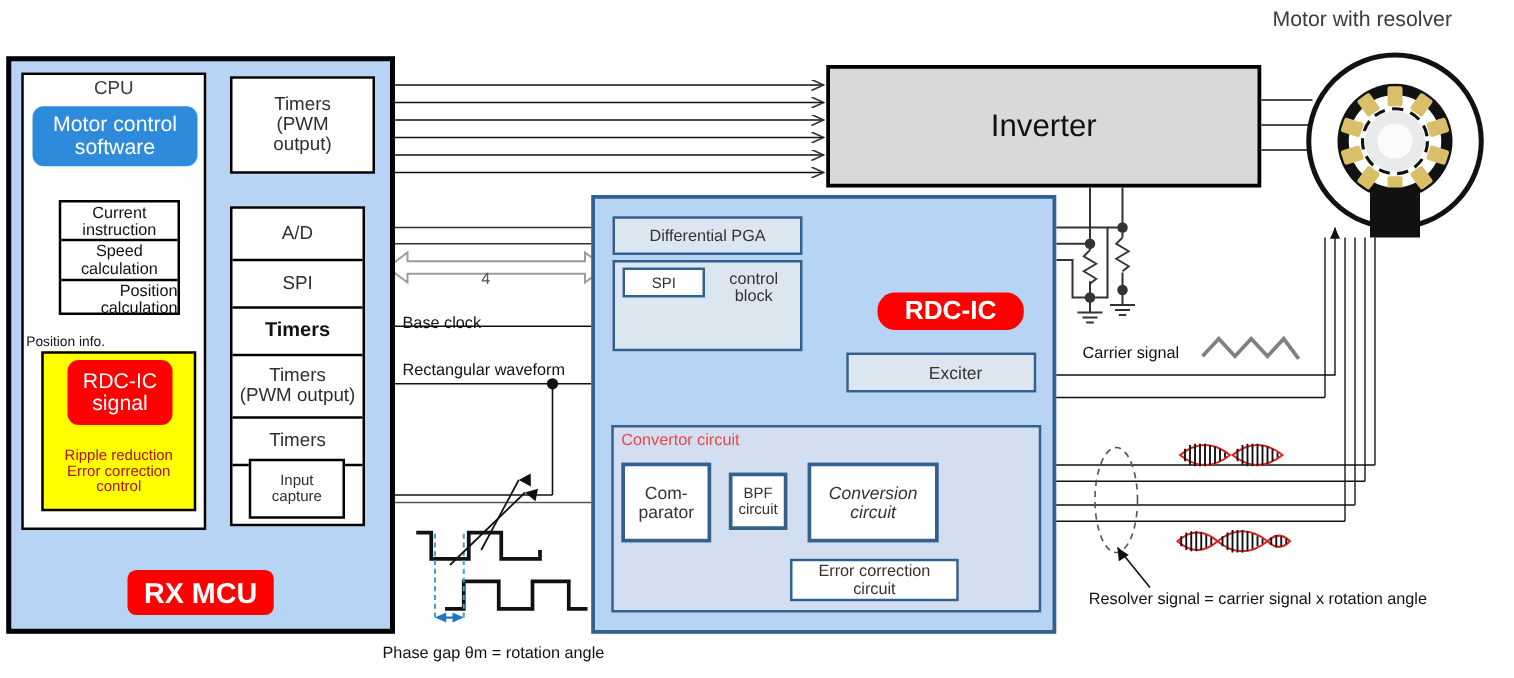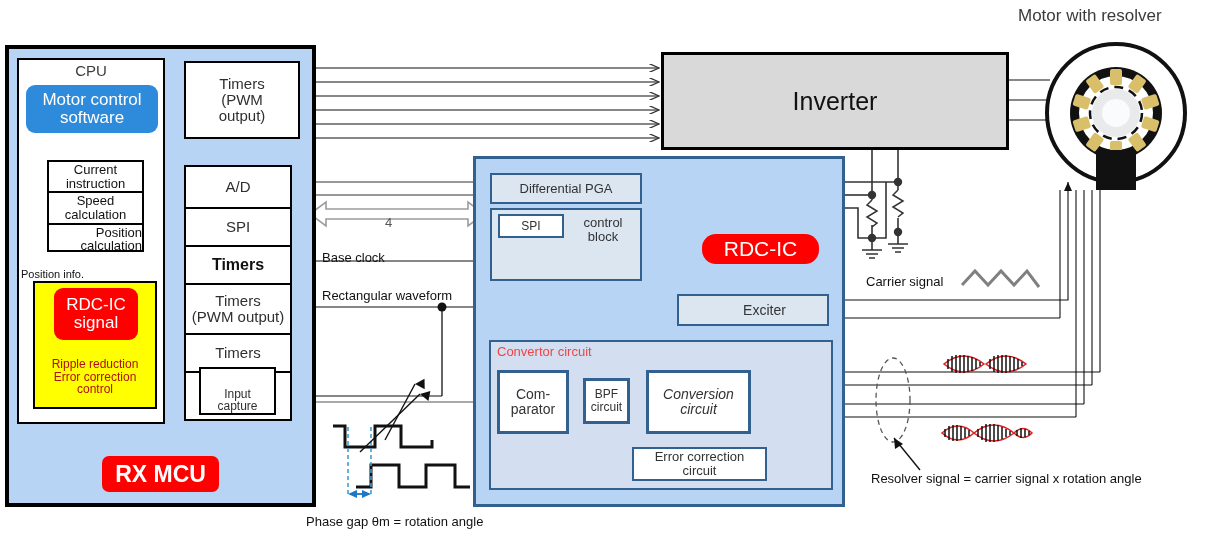--- a/index.html
+++ b/index.html
@@ -30,37 +30,37 @@
             font-size:15px;color:#2f2f2f;flex-direction:column;}
   #periph{left:184px;top:165px;width:108px;height:256px;border:2px solid #000;background:#fff;}
   .pcell{width:100%;border-bottom:2px solid #000;font-size:15px;color:#2f2f2f;flex-direction:column;}
   #p-ad{height:40px;}
   #p-spi{height:36px;}
   #p-tm1{height:36px;font-weight:bold;color:#111;font-size:16px;}
   #p-tm2{height:48px;}
   #p-tm3{height:36px;}
   #p-last{height:56px;border-bottom:none;position:relative;}
   #inputcap{left:199px;top:367px;width:77px;height:48px;background:#fff;border:2px solid #000;
-            font-size:12px;color:#2f2f2f;flex-direction:column;justify-content:flex-end;}
+            font-size:12px;color:#2f2f2f;flex-direction:column;}
 
   
   #inverter{left:661px;top:52px;width:348px;height:98px;background:#d9d9d9;border:3px solid #000;
             font-size:25px;color:#111;}
 
   
   #rdc{left:473px;top:156px;width:372px;height:351px;background:#b8d4f5;border:3px solid #33618f;}
   #dpga{left:490px;top:173px;width:152px;height:31px;background:#dce6f1;border:2px solid #33618f;
         font-size:13px;color:#333;}
   #ctrlblk{left:490px;top:208px;width:152px;height:73px;background:#dce6f1;border:2px solid #33618f;}
   #ctrlblk-lbl{left:566px;top:211px;width:74px;height:38px;font-size:13px;color:#333;flex-direction:column;}
   #spi2{left:498px;top:214px;width:66px;height:24px;background:#fff;border:2px solid #33618f;
         font-size:12px;color:#333;}
   #rdc-badge{left:702px;top:234px;width:117px;height:30px;background:#fe0000;border-radius:14px;
-             color:#fff;font-size:21px;}
-  #exciter{left:677px;top:294px;width:152px;height:32px;background:#dce6f1;border:2px solid #33618f;
+             color:#fff;font-size:21px;font-weight:bold;}
+  #exciter{left:677px;top:282px;width:152px;height:32px;background:#dce6f1;border:2px solid #33618f;
            font-size:14px;color:#333;padding-left:23px;}
   #conv{left:489px;top:340px;width:344px;height:150px;background:#d3dff0;border:2px solid #33618f;}
   #conv-lbl{left:497px;top:344px;font-size:13px;color:#ef4444;}
   #comp{left:497px;top:370px;width:72px;height:64px;background:#fff;border:3px solid #33618f;
         font-size:14px;color:#333;flex-direction:column;}
   #bpf{left:583px;top:378px;width:47px;height:46px;background:#fff;border:3px solid #33618f;
        font-size:12px;color:#333;flex-direction:column;}
   #convc{left:646px;top:370px;width:105px;height:64px;background:#fff;border:3px solid #33618f;
          font-size:14px;color:#333;flex-direction:column;font-style:italic;}
   #errc{left:632px;top:447px;width:135px;height:34px;background:#fff;border:2px solid #33618f;

